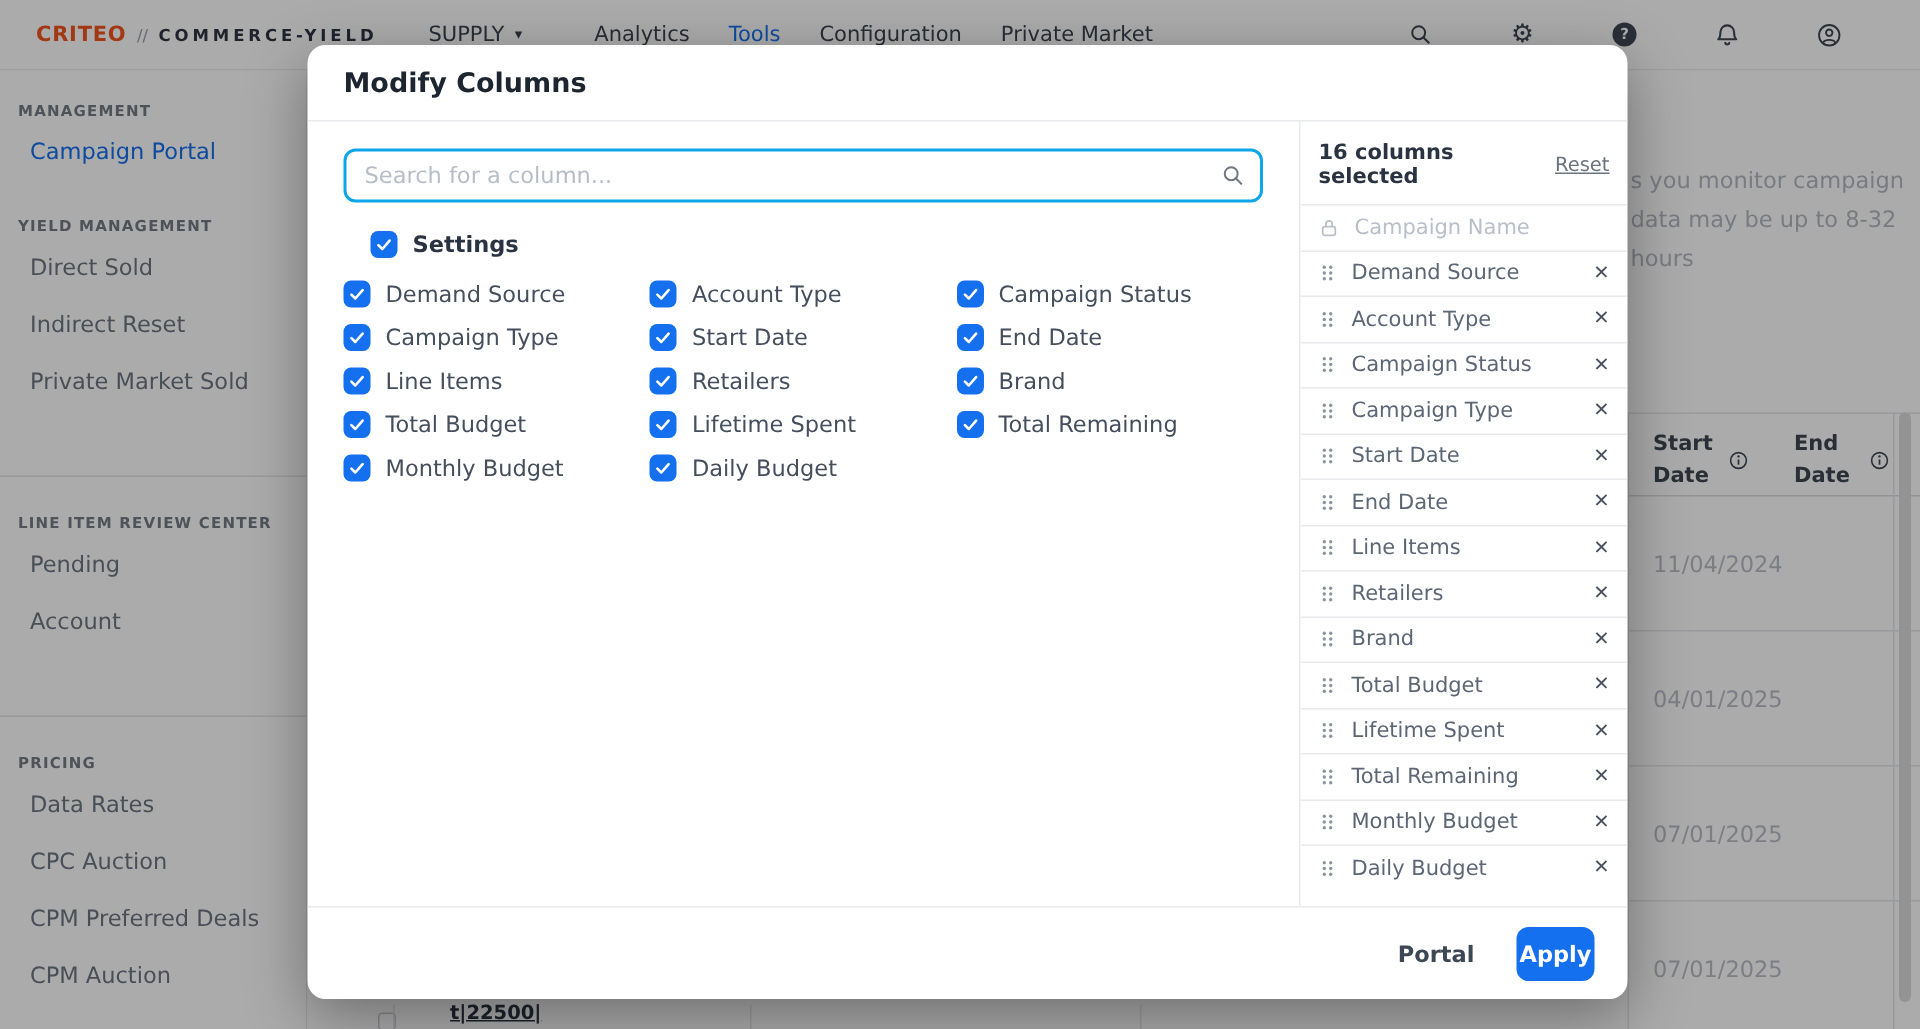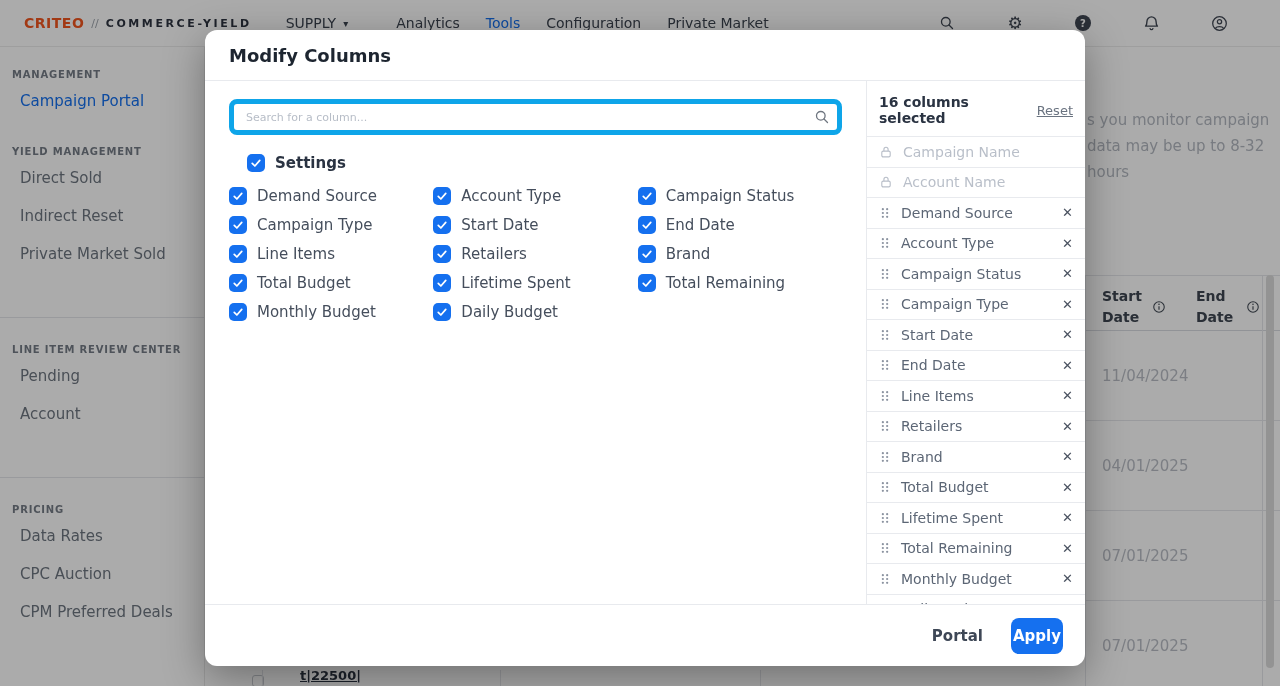--- a/index.html
+++ b/index.html
@@ -59,22 +59,22 @@
 
   
   .modal { position:absolute; left:205px; top:30px; width:880px; height:636px; background:#fff;
            border-radius:12px; z-index:20; box-shadow:0 12px 40px rgba(0,0,0,.35);
            display:flex; flex-direction:column; overflow:hidden; }
   .modal-header { padding:15px 24px 14px; font-size:18px; font-weight:600; color:#1d2530;
                   border-bottom:1px solid #e8eaee; flex:none; }
   .modal-body { flex:1; display:flex; min-height:0; }
   .modal-left { flex:1; padding:18px 24px; min-width:0; }
   .search-wrap { position:relative; }
-  .search-input { width:100%; height:36px; border:5px solid #0ea5e9; border-radius:8px;
-                  padding:0 36px 0 12px; font-size:11px; color:#333; font-family:inherit; outline:none; }
+  .search-input { width:100%; height:36px; border:2px solid #0ea5e9; border-radius:8px;
+                  padding:0 36px 0 12px; font-size:15px; color:#333; font-family:inherit; outline:none; }
   .search-input::placeholder { color:#b7bdc7; }
   .search-icon { position:absolute; right:12px; top:10px; color:#6f7680; display:flex; }
   .settings-row { margin-top:19px; display:flex; gap:10px; align-items:center;
                   font-size:15px; font-weight:600; color:#2a3342; cursor:pointer;padding-left:18px; }
   .checkbox { width:18px; height:18px; border-radius:5px; background:#1570ef;
               display:inline-flex; align-items:center; justify-content:center; flex:none; }
   .cb-grid { margin-top:15px; display:grid; grid-template-columns:repeat(3,1fr); row-gap:11px; }
   .cb-item { display:flex; gap:10px; align-items:center; font-size:15px; color:#454e5c; cursor:pointer; }
 
   .modal-right { width:219px; border-left:1px solid #e8eaee; display:flex; flex-direction:column; overflow:hidden; flex:none; }
@@ -162,20 +162,21 @@
       <div class="sb-item">Private Market Sold</div>
       <div class="sb-divider"></div>
       <div class="sb-header">LINE ITEM REVIEW CENTER</div>
       <div class="sb-item">Pending</div>
       <div class="sb-item">Account</div>
       <div class="sb-divider"></div>
       <div class="sb-header">PRICING</div>
       <div class="sb-item">Data Rates</div>
       <div class="sb-item">CPC Auction</div>
       <div class="sb-item">CPM Preferred Deals</div>
+      <div class="sb-item">CPM Auction</div>
     </div>
 </div>
 
 <div class="bg-main">
   <div class="bg-info">
     <div>s you monitor campaign</div>
     <div>data may be up to 8-32 hours</div>
   </div>
 
   <div class="bg-table">
@@ -377,29 +378,20 @@
       <div class="sel-list" id="selected-list">
           <div class="sel-row locked">
             <span class="lock">
               <svg width="14" height="14" viewBox="0 0 16 16">
                 <rect x="3.2" y="7" width="9.6" height="6.6" rx="1.6" fill="none" stroke="currentColor" stroke-width="1.3"></rect>
                 <path d="M5.6 7 V5 a2.4 2.4 0 0 1 4.8 0 V7" fill="none" stroke="currentColor" stroke-width="1.3"></path>
               </svg>
             </span>
             <span>Campaign Name</span>
           </div>
-          <div class="sel-row locked">
-            <span class="lock">
-              <svg width="14" height="14" viewBox="0 0 16 16">
-                <rect x="3.2" y="7" width="9.6" height="6.6" rx="1.6" fill="none" stroke="currentColor" stroke-width="1.3"></rect>
-                <path d="M5.6 7 V5 a2.4 2.4 0 0 1 4.8 0 V7" fill="none" stroke="currentColor" stroke-width="1.3"></path>
-              </svg>
-            </span>
-            <span>Account Name</span>
-          </div>
           <div class="sel-row">
             <span class="drag">
               <svg width="12" height="14" viewBox="0 0 14 16">
                 <g fill="currentColor">
                   <circle cx="4.5" cy="3.5" r="1.3"></circle>
                   <circle cx="9.5" cy="3.5" r="1.3"></circle>
                   <circle cx="4.5" cy="8" r="1.3"></circle>
                   <circle cx="9.5" cy="8" r="1.3"></circle>
                   <circle cx="4.5" cy="12.5" r="1.3"></circle>
                   <circle cx="9.5" cy="12.5" r="1.3"></circle>

